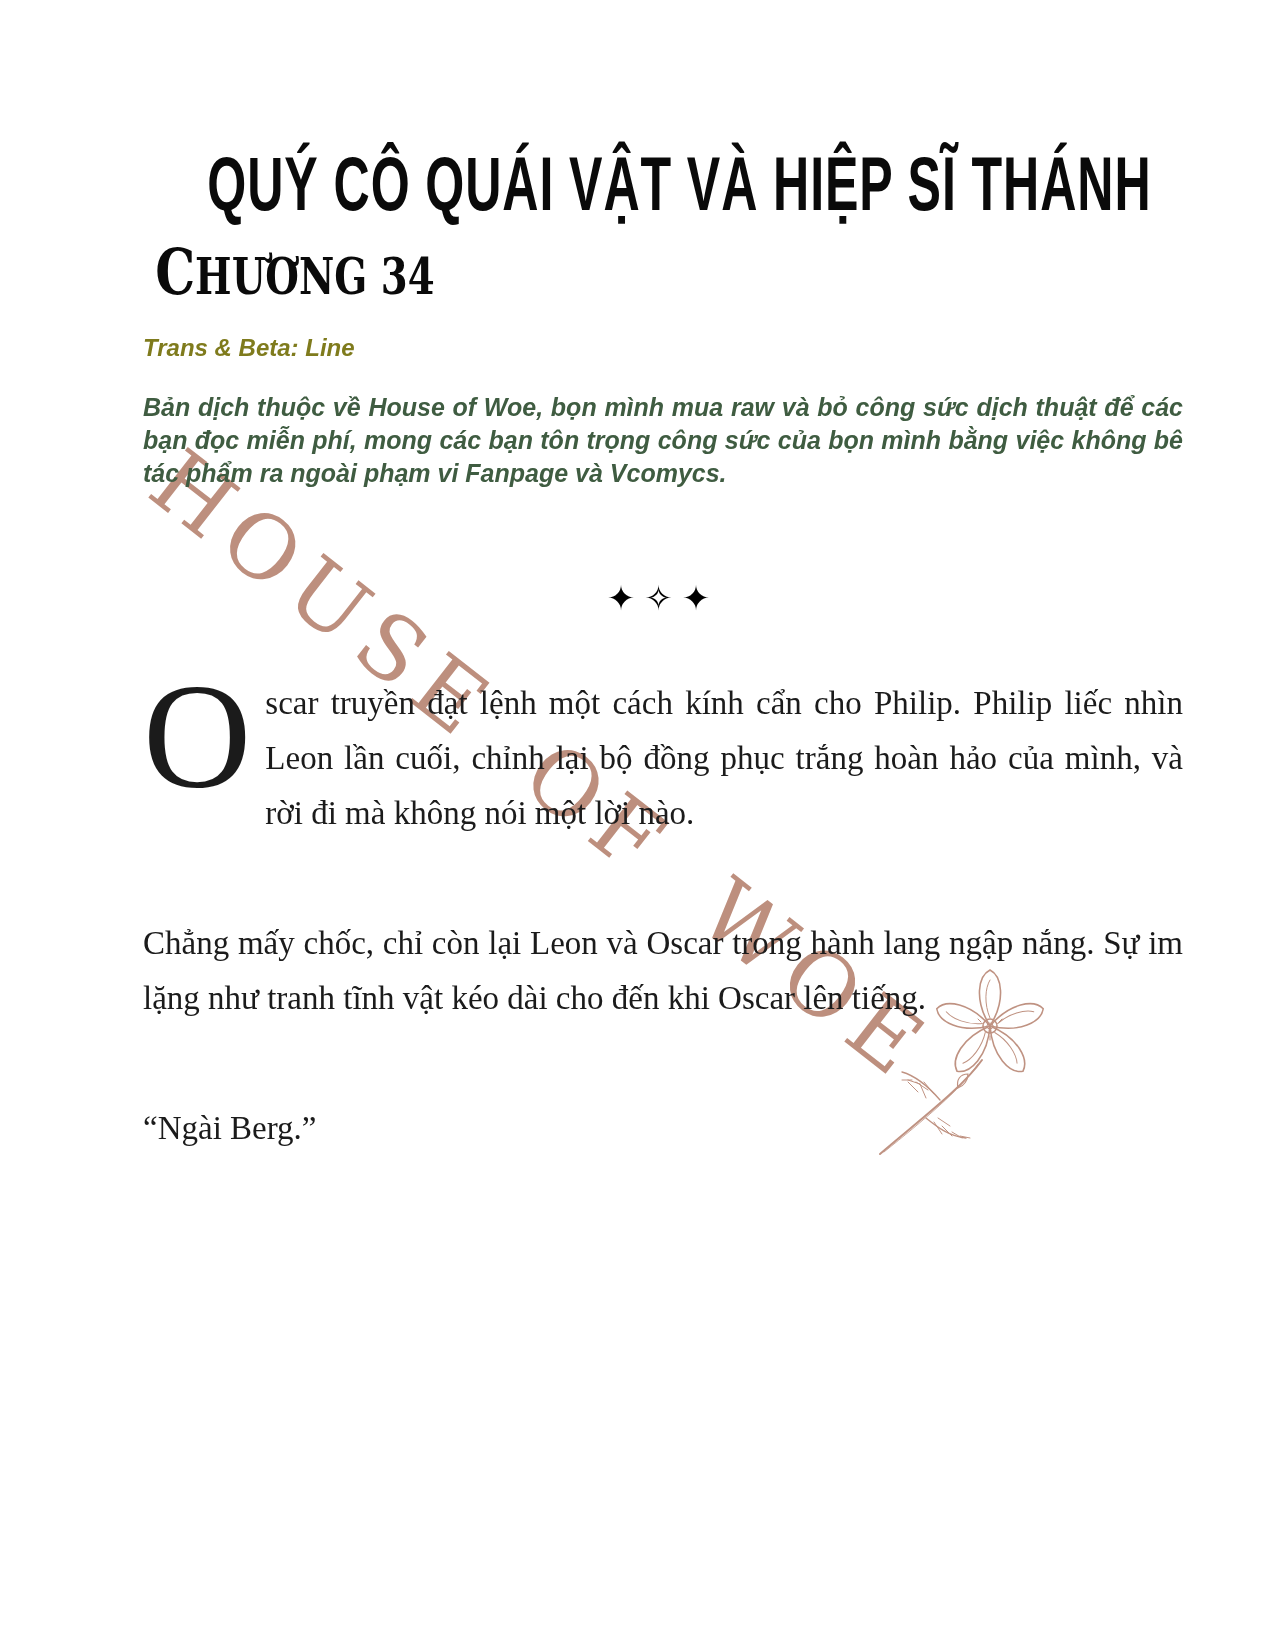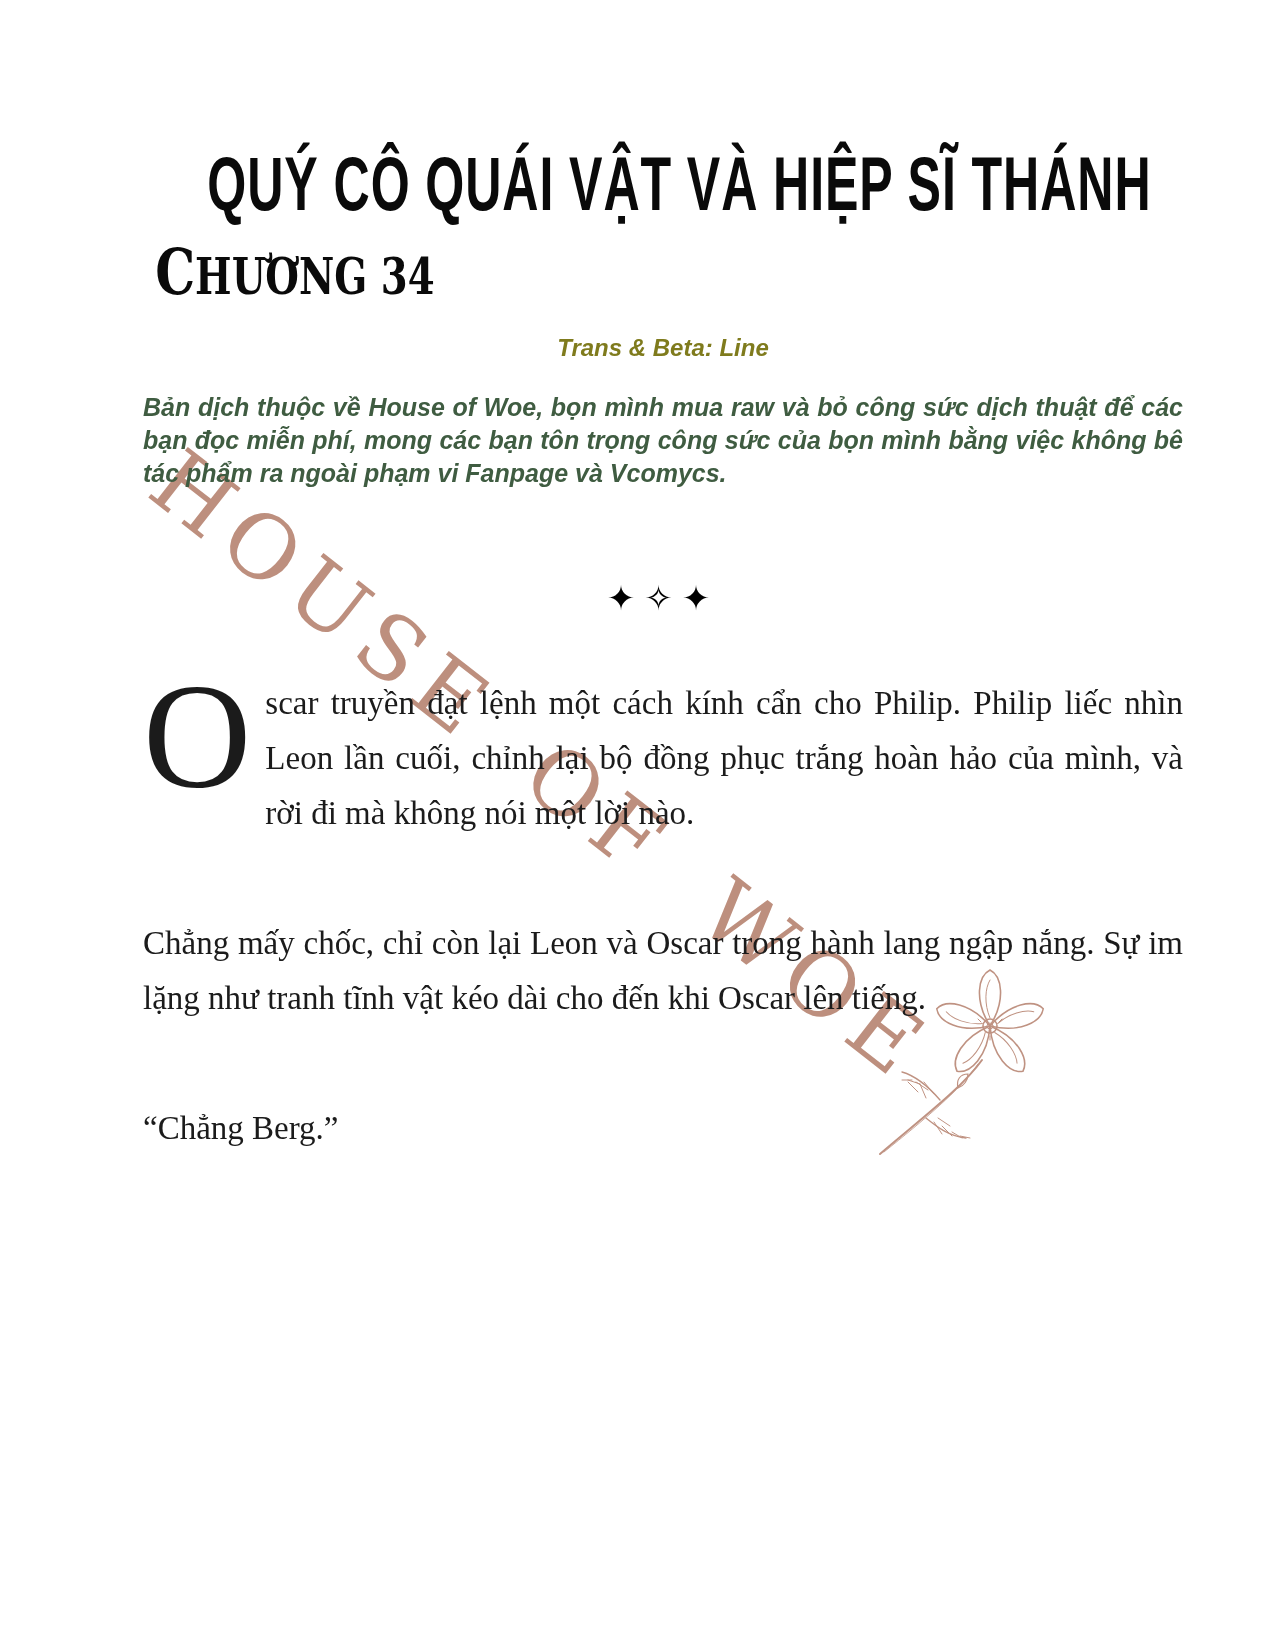--- a/index.html
+++ b/index.html
@@ -72,21 +72,21 @@
   .chapter .stretch {
     display:inline-block;
     transform:scale(0.92, 1.18);
     transform-origin:center center;
     text-transform:uppercase;
   }
   .chapter .stretch::first-letter { font-size:1.3em; }
 
   .credit {
     margin-top:28px;
-    text-align:center;
+    text-align:left;
     font-family:"Liberation Sans", sans-serif;
     font-weight:bold;
     font-style:italic;
     font-size:24px;
     line-height:30px;
     color:var(--color-credit, #7f7b1d);
   }
 
   .disclaimer {
     margin-top:28px;
@@ -192,18 +192,18 @@
 
     <p class="body-par first">
       <span class="dropcap">O</span><span>scar truyền đạt lệnh một cách kính cẩn cho Philip. Philip liếc nhìn Leon lần cuối, chỉnh lại bộ đồng phục trắng hoàn hảo của mình, và rời đi mà không nói một lời nào.</span>
     </p>
 
     <p class="body-par">
       <span>Chẳng mấy chốc, chỉ còn lại Leon và Oscar trong hành lang ngập nắng. Sự im lặng như tranh tĩnh vật kéo dài cho đến khi Oscar lên tiếng.</span>
     </p>
 
     <p class="body-par">
-      <span>“Chẳng Berg.”</span>
+      <span>“Ngài Berg.”</span>
     </p>
 
 
   </div>
 </div>
 
 </body></html>

